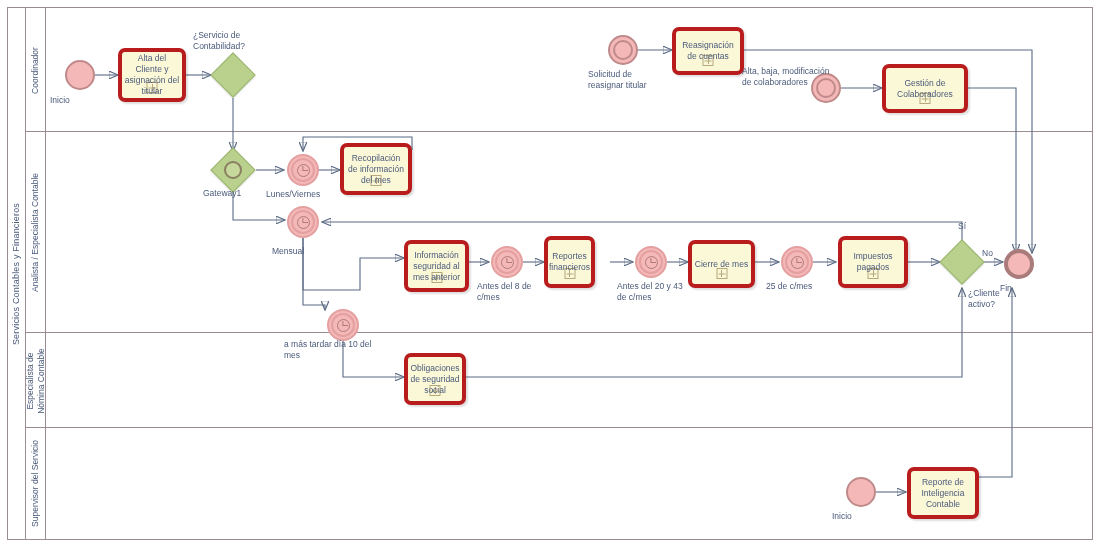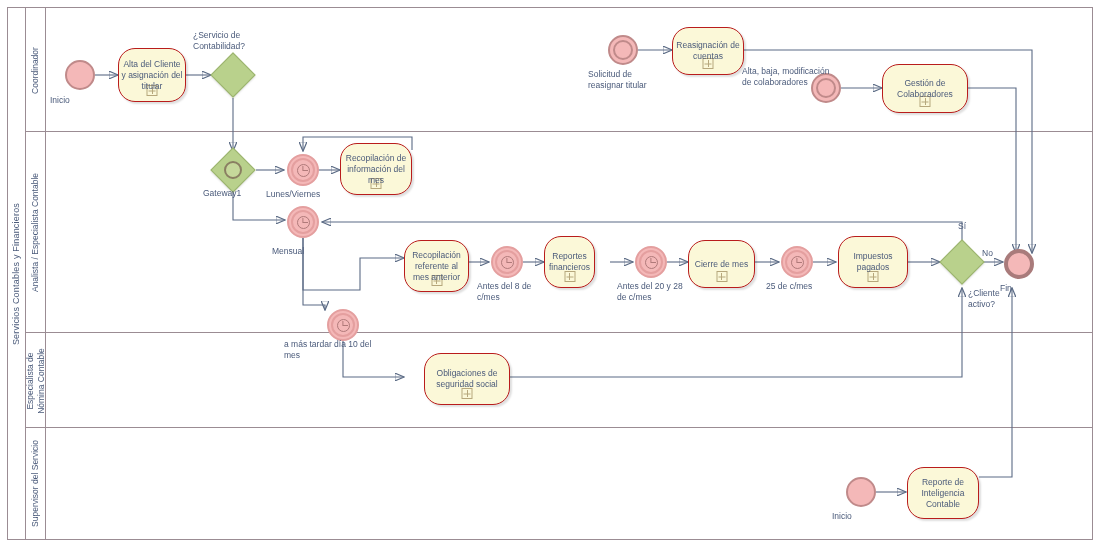--- a/index.html
+++ b/index.html
@@ -14,21 +14,21 @@
       transform:rotate(-90deg);white-space:nowrap;font-size:9px;color:#4a5a7a;letter-spacing:.2px;}
   .lane{position:absolute;box-sizing:border-box;border-bottom:1px solid #9b8c93;}
   .lane.last{border-bottom:none;}
   .lane-label{position:absolute;box-sizing:border-box;border-right:1px solid #9b8c93;
       display:flex;align-items:center;justify-content:center;}
   .lane-label .ltxt{transform:rotate(-90deg);white-space:nowrap;font-size:8.5px;color:#4a5a7a;
       line-height:11px;text-align:center;}
 
   
   .task{position:absolute;box-sizing:border-box;background:#fbf8d8;
-      border:1px solid #b91c1c;border-radius:17px;
+      border:4px solid #b91c1c;border-radius:7px;
       box-shadow:2px 2px 2px rgba(0,0,0,.13);
       display:flex;align-items:center;justify-content:center;text-align:center;
       font-size:8.5px;color:#4a5a7a;line-height:11px;padding:2px;}
   .task .tlabel{position:relative;z-index:2;}
   .task .submarker{position:absolute;left:50%;bottom:5px;transform:translateX(-50%);
       width:11px;height:11px;border:1px solid #b6a77c;box-sizing:border-box;z-index:1;}
   .task .submarker:before{content:"";position:absolute;left:50%;top:1px;bottom:1px;width:1px;
       background:#b6a77c;transform:translateX(-50%);}
   .task .submarker:after{content:"";position:absolute;top:50%;left:1px;right:1px;height:1px;
       background:#b6a77c;transform:translateY(-50%);}
@@ -195,40 +195,40 @@
     <div class="submarker"></div>
   </div>
 
   <div class="event ev-timer" style="left:287px;top:206px;width:32px;height:32px;">
     <div class="inner"></div>
     <div class="clock"></div>
   </div>
   <div class="nlabel" style="left:272px;top:246px;width:62px;">Mensual</div>
 
   <div class="task" style="left:404px;top:240px;width:65px;height:52px;">
-    <div class="tlabel">Recopilación referente al mes anterior</div>
+    <div class="tlabel">Información seguridad al mes anterior</div>
     <div class="submarker"></div>
   </div>
 
   <div class="event ev-timer" style="left:491px;top:246px;width:32px;height:32px;">
     <div class="inner"></div>
     <div class="clock"></div>
   </div>
   <div class="nlabel wrap" style="left:477px;top:281px;width:62px;">Antes del 8 de c/mes</div>
 
   <div class="task" style="left:544px;top:236px;width:51px;height:52px;">
     <div class="tlabel">Reportes financieros</div>
     <div class="submarker"></div>
   </div>
 
   <div class="event ev-timer" style="left:635px;top:246px;width:32px;height:32px;">
     <div class="inner"></div>
     <div class="clock"></div>
   </div>
-  <div class="nlabel wrap" style="left:617px;top:281px;width:70px;">Antes del 20 y 28 de c/mes</div>
+  <div class="nlabel wrap" style="left:617px;top:281px;width:70px;">Antes del 20 y 43 de c/mes</div>
 
   <div class="task" style="left:688px;top:240px;width:67px;height:48px;">
     <div class="tlabel" style="margin-bottom:0;">Cierre de mes</div>
     <div class="submarker"></div>
   </div>
 
   <div class="event ev-timer" style="left:781px;top:246px;width:32px;height:32px;">
     <div class="inner"></div>
     <div class="clock"></div>
   </div>
@@ -246,21 +246,21 @@
 
   <div class="event ev-end" style="left:1004px;top:249px;width:30px;height:30px;"></div>
   <div class="nlabel" style="left:1000px;top:283px;width:38px;">Fin</div>
 
   <div class="event ev-timer" style="left:327px;top:309px;width:32px;height:32px;">
     <div class="inner"></div>
     <div class="clock"></div>
   </div>
   <div class="nlabel wrap" style="left:256px;top:339px;width:88px;margin-left:28px;">a más tardar día 10 del mes</div>
 
-  <div class="task" style="left:404px;top:353px;width:86px;height:52px;margin-left:20px;">
+  <div class="task" style="left:404px;top:353px;width:62px;height:52px;">
     <div class="tlabel">Obligaciones de seguridad social</div>
     <div class="submarker"></div>
   </div>
 
   <div class="event ev-start" style="left:846px;top:477px;width:30px;height:30px;"></div>
   <div class="nlabel" style="left:832px;top:511px;width:60px;">Inicio</div>
 
   <div class="task" style="left:907px;top:467px;width:72px;height:52px;">
     <div class="tlabel">Reporte de Inteligencia Contable</div>
   </div>

